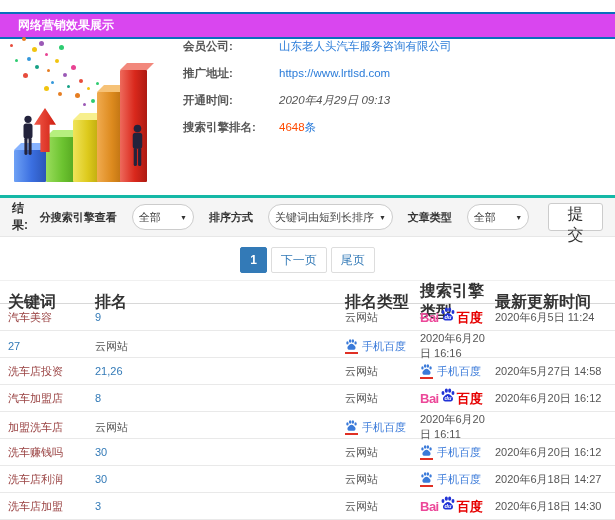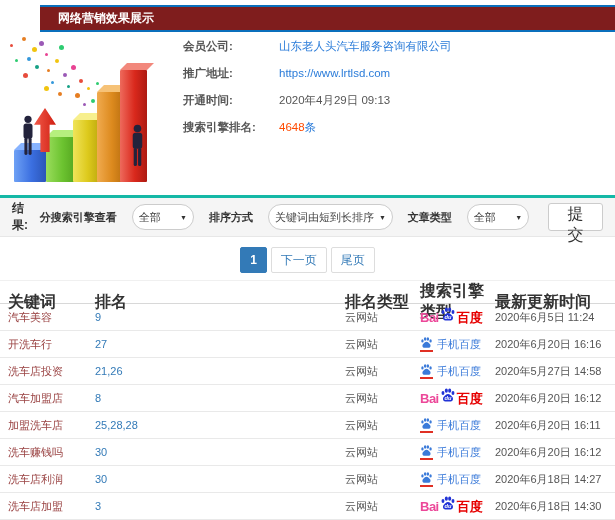--- a/index.html
+++ b/index.html
@@ -6,25 +6,25 @@
   html,body { margin:0; padding:0; }
   body {
     width:615px; height:520px; position:relative; overflow:hidden;
     background:#fff; color:#555;
     font-family:"Liberation Sans","DejaVu Sans",sans-serif;
     font-size:11px;
   }
 
   
   .titlebar {
-    position:absolute; top:5px; left:0; right:0; height:27px;
-    background:#7f1d1d;
+    position:absolute; top:12px; left:0; right:0; height:27px;
+    background:#d946ef;
     border-top:2px solid #0a6fbc; border-bottom:2px solid #0a6fbc;
     color:#fff; font-weight:bold; font-size:12px;
-    line-height:22px; padding-left:18px;margin-left:40px;
+    line-height:22px; padding-left:18px;
   }
 
   
   .clipart { position:absolute; top:30px; left:0; width:185px; height:160px; }
   .bar { position:absolute; bottom:8px; border-radius:1px; }
   .bar::before {
     content:''; position:absolute; left:0; top:-7px; width:100%; height:7px;
     background:rgba(255,255,255,.55); transform:skewX(-45deg); transform-origin:0 100%;
   }
   .bar-blue   { left:14px;  width:32px; height:32px;  background:linear-gradient(90deg,#6ea1f5,#3b6fe0 55%,#2b55b8); }
@@ -46,21 +46,21 @@
   .person-1 { left:19px; bottom:32px; width:18px; height:44px; }
   .person-2 { left:128px; bottom:6px; width:19px; height:76px; }
   .confetti-dot { position:absolute; border-radius:50%; }
 
   
   .info-panel { position:absolute; top:38px; left:183px; right:8px; }
   .info-row { display:flex; align-items:center; height:16px; margin-bottom:11px; }
   .info-label { flex:none; width:84px; font-weight:bold; color:#555; margin-right:12px; font-size:11.5px; }
   .info-value { font-size:11.5px; }
   .info-value.link { color:#2b7cd9; cursor:pointer; }
-  .info-value.text { color:#555; }
+  .info-value.text { color:#555;font-style:italic; }
   .hl-num { color:#ff4a00; }
   .hl-suffix { color:#2b7cd9; }
 
   
   .filter-bar {
     position:absolute; top:195px; left:0; right:0; height:42px;
     background:#f5f5f5; border-top:3px solid #14b8a6; border-bottom:1px solid #e7e7e7;
     display:flex; align-items:center; padding:0 12px;
   }
   .result-label { font-weight:bold; color:#333; font-size:12px; }
@@ -239,21 +239,20 @@
                 <ellipse cx="14.5" cy="5.5" rx="2.3" ry="3.2" fill="#2133d6"></ellipse>
                 <ellipse cx="19.5" cy="9" rx="2.2" ry="3" fill="#2133d6"></ellipse>
                 <path d="M12 10.5 c-3 0 -4.2 2.2 -6.2 4.2 c-2.2 2.2 -1.6 7 2.2 7 h8 c3.8 0 4.4 -4.8 2.2 -7 c-2 -2 -3.2 -4.2 -6.2 -4.2 z" fill="#2133d6"></path>
                 <text x="12" y="19.5" text-anchor="middle" font-size="8.5" font-weight="bold" font-style="italic" fill="#fff">du</text>
               </svg></span>
             <span class="bd-cn">百度</span>
           </span></span>
         <span class="cell-time">2020年6月5日 11:24</span>
       </div>
       <div class="t-row">
-        <span class="cell-kw">开洗车行</span>
         <span class="cell-rank">27</span>
         <span class="cell-rt">云网站</span>
         <span class="cell-engine"><span class="mobile-baidu">
             <span class="mb-icon-wrap"><svg viewBox="0 0 24 24" width="13" height="13">
                 <ellipse cx="4.5" cy="9" rx="2.2" ry="3" fill="#3a7ad9"></ellipse>
                 <ellipse cx="9.5" cy="5.5" rx="2.3" ry="3.2" fill="#3a7ad9"></ellipse>
                 <ellipse cx="14.5" cy="5.5" rx="2.3" ry="3.2" fill="#3a7ad9"></ellipse>
                 <ellipse cx="19.5" cy="9" rx="2.2" ry="3" fill="#3a7ad9"></ellipse>
                 <path d="M12 10.5 c-3 0 -4.2 2.2 -6.2 4.2 c-2.2 2.2 -1.6 7 2.2 7 h8 c3.8 0 4.4 -4.8 2.2 -7 c-2 -2 -3.2 -4.2 -6.2 -4.2 z" fill="#3a7ad9"></path>
               </svg></span>
@@ -290,21 +289,20 @@
                 <ellipse cx="19.5" cy="9" rx="2.2" ry="3" fill="#2133d6"></ellipse>
                 <path d="M12 10.5 c-3 0 -4.2 2.2 -6.2 4.2 c-2.2 2.2 -1.6 7 2.2 7 h8 c3.8 0 4.4 -4.8 2.2 -7 c-2 -2 -3.2 -4.2 -6.2 -4.2 z" fill="#2133d6"></path>
                 <text x="12" y="19.5" text-anchor="middle" font-size="8.5" font-weight="bold" font-style="italic" fill="#fff">du</text>
               </svg></span>
             <span class="bd-cn">百度</span>
           </span></span>
         <span class="cell-time">2020年6月20日 16:12</span>
       </div>
       <div class="t-row">
         <span class="cell-kw">加盟洗车店</span>
-        <span class="cell-rank">25,28,28</span>
         <span class="cell-rt">云网站</span>
         <span class="cell-engine"><span class="mobile-baidu">
             <span class="mb-icon-wrap"><svg viewBox="0 0 24 24" width="13" height="13">
                 <ellipse cx="4.5" cy="9" rx="2.2" ry="3" fill="#3a7ad9"></ellipse>
                 <ellipse cx="9.5" cy="5.5" rx="2.3" ry="3.2" fill="#3a7ad9"></ellipse>
                 <ellipse cx="14.5" cy="5.5" rx="2.3" ry="3.2" fill="#3a7ad9"></ellipse>
                 <ellipse cx="19.5" cy="9" rx="2.2" ry="3" fill="#3a7ad9"></ellipse>
                 <path d="M12 10.5 c-3 0 -4.2 2.2 -6.2 4.2 c-2.2 2.2 -1.6 7 2.2 7 h8 c3.8 0 4.4 -4.8 2.2 -7 c-2 -2 -3.2 -4.2 -6.2 -4.2 z" fill="#3a7ad9"></path>
               </svg></span>
             <span class="mb-label">手机百度</span>

